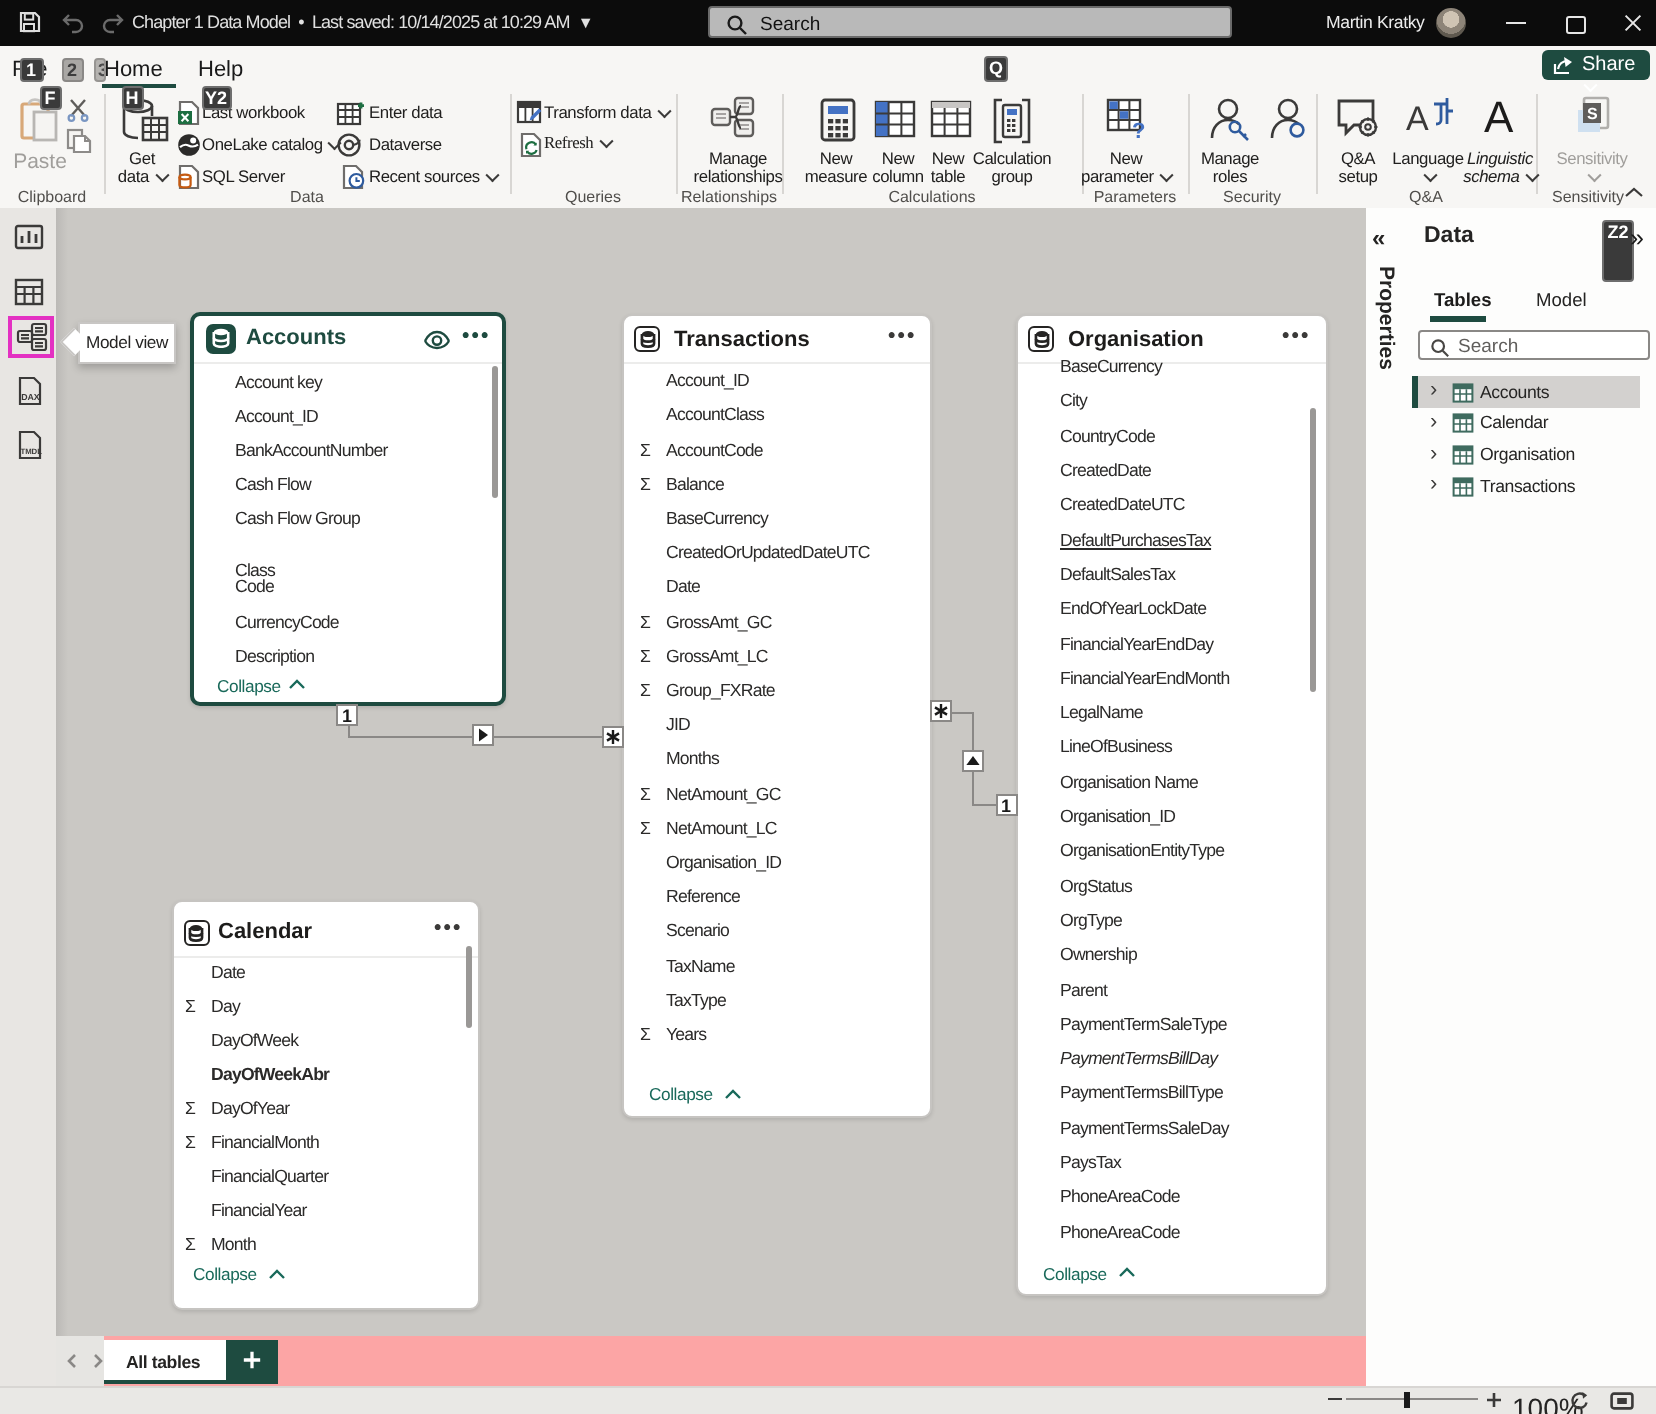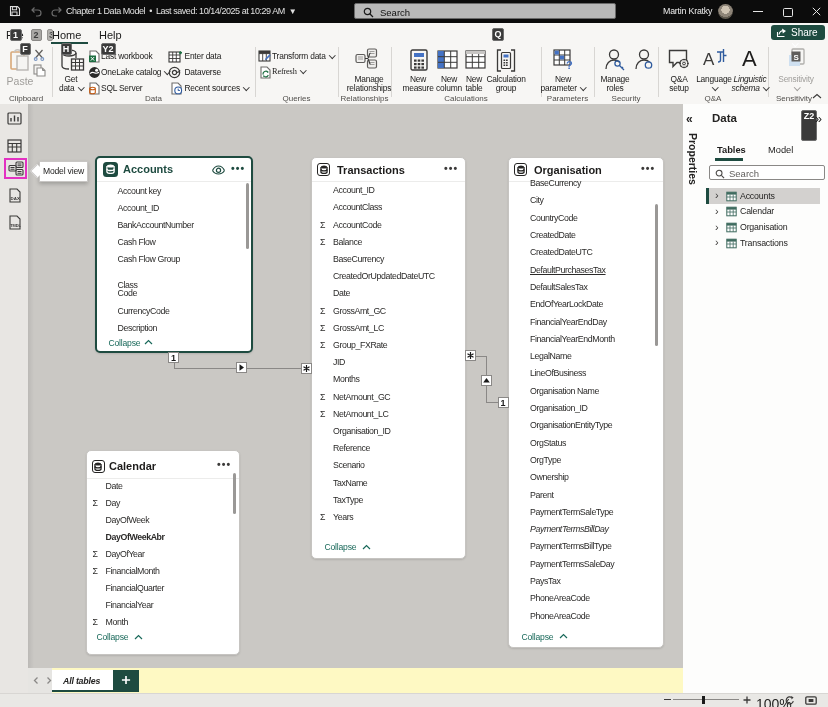--- a/index.html
+++ b/index.html
@@ -540,21 +540,21 @@
   <div class="treerow" style="top:131.4px;">
         <span class="tchev">›</span>
         <svg class="ticon" width="11" height="11" viewBox="0 0 11 11">
           <rect x=".8" y="1.2" width="9.4" height="8.6" fill="#fff" stroke="#3f6b5f" stroke-width="1"></rect>
           <rect x=".8" y="1.2" width="9.4" height="2.4" fill="#3f6b5f"></rect>
           <path d="M.8 6h9.4M4 3.6v6.2M7.2 3.6v6.2" stroke="#3f6b5f" stroke-width=".8"></path>
         </svg>
         <span class="tname">Transactions</span>
       </div>
 </div>
-<div class="ab" id="tabstrip" style="left:28px;top:667.5px;width:655px;height:25px;background:#fef9c3;font-style:italic;">
+<div class="ab" id="tabstrip" style="left:28px;top:667.5px;width:655px;height:25px;background:#fca5a5;">
   <div class="ab" style="left:0px;top:0.5px;width:24px;height:24.5px;background:#e6e5e2;"></div>
       <svg class="ab" style="left:4px;top:8px" width="8" height="9" viewBox="0 0 8 9">
         <path d="M5.5 1.5 2.5 4.5l3 3" fill="none" stroke="#8a8886" stroke-width="1.3"></path>
       </svg>
   <svg class="ab" style="left:17px;top:8px" width="8" height="9" viewBox="0 0 8 9">
         <path d="M2.5 1.5l3 3-3 3" fill="none" stroke="#8a8886" stroke-width="1.3"></path>
       </svg>
   <div class="ab" style="left:24px;top:2px;width:61px;height:20px;background:#fff;"></div>
   <div class="ab" style="left:35px;top:8.5px;font-size:8.8px;font-weight:bold;letter-spacing:-0.2px;color:#252423;">All tables</div>
   <div class="ab" style="left:85px;top:2px;width:26px;height:20px;background:#1e4b40;"></div>

